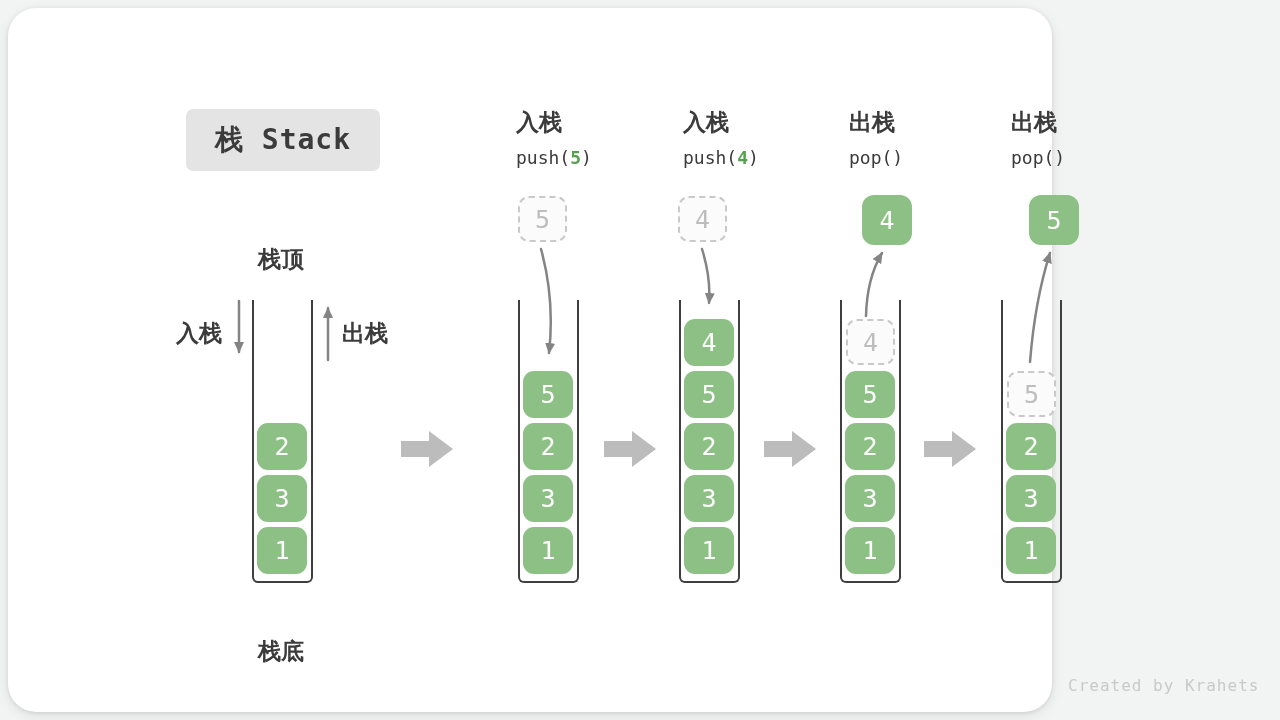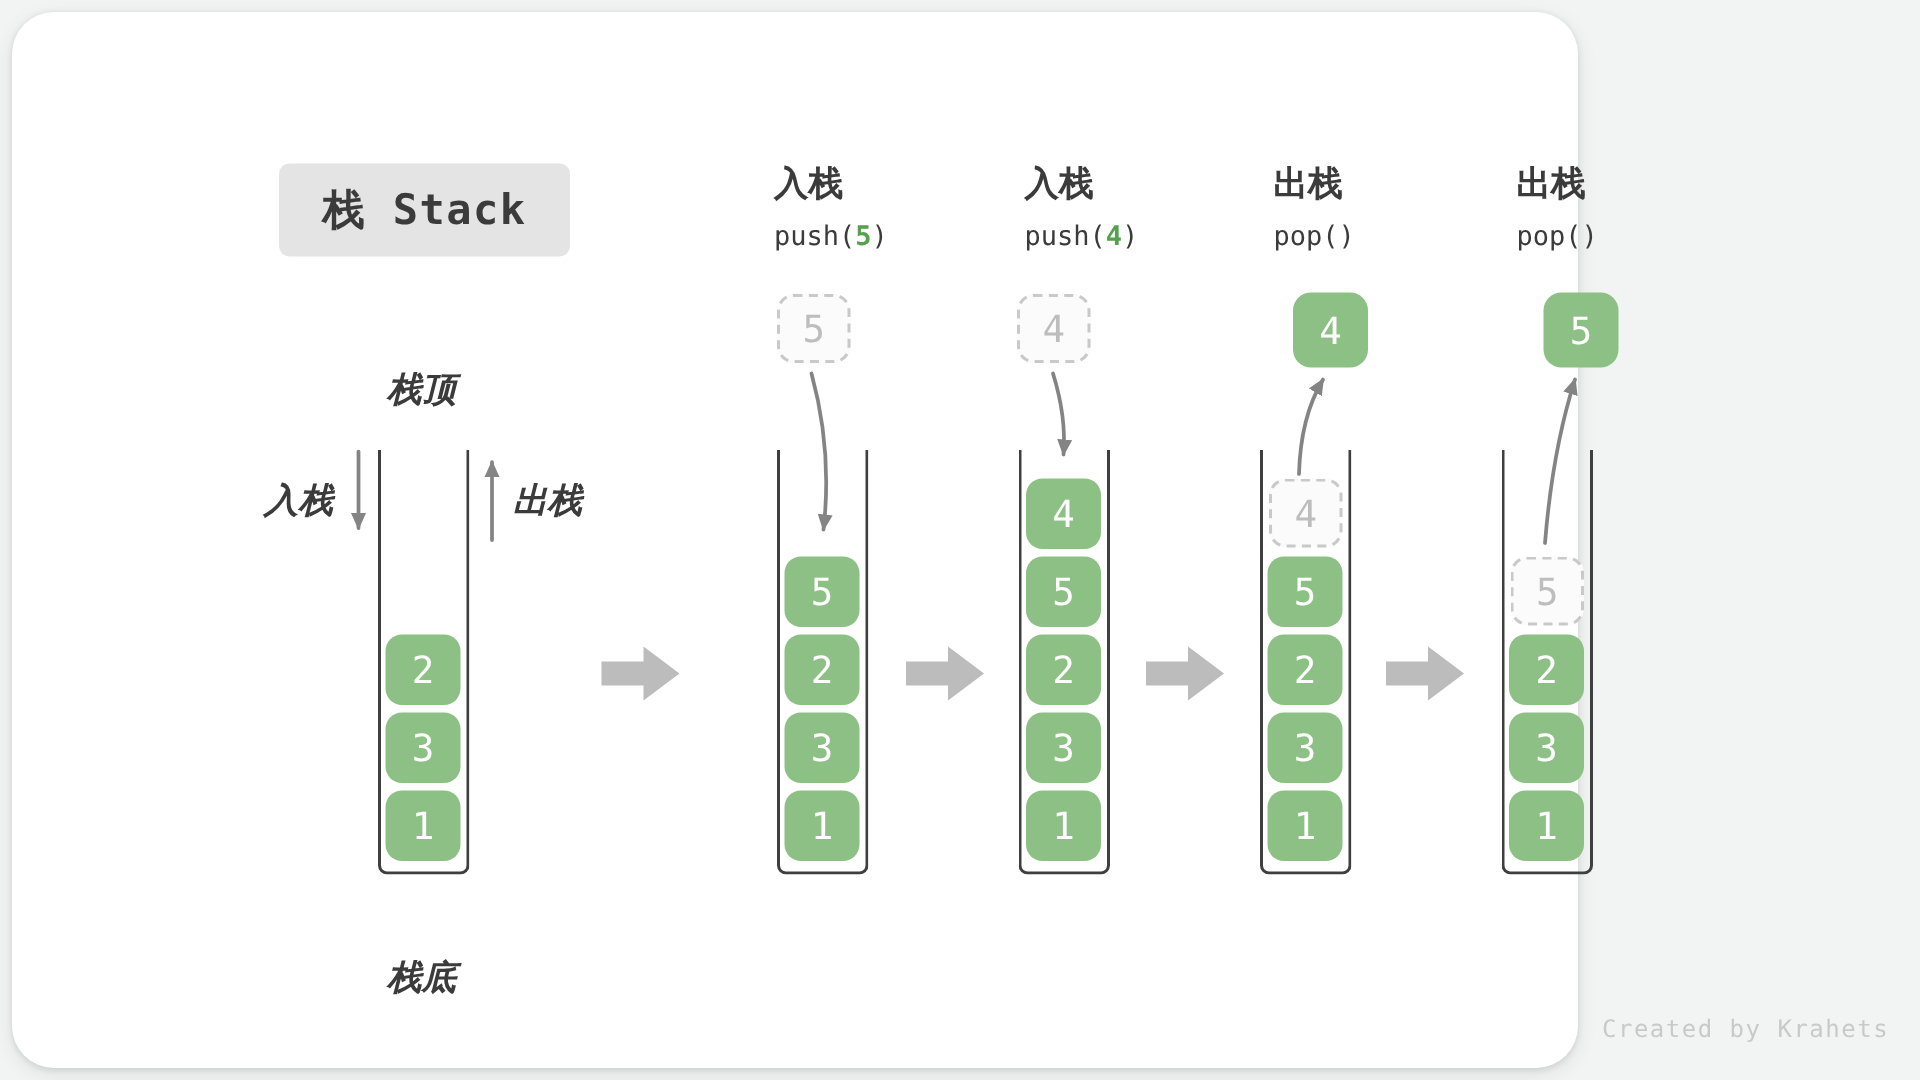--- a/index.html
+++ b/index.html
@@ -17,21 +17,21 @@
   }
   html,body{margin:0;padding:0;width:1280px;height:720px;overflow:hidden;
     background:#f2f3f3;font-family:"DejaVu Sans","Liberation Sans",sans-serif;}
   .stage{position:absolute;left:0;top:0;width:1060px;height:720px;}
   .card{position:absolute;left:8px;top:8px;right:8px;bottom:8px;background:#ffffff;
     border-radius:28px;box-shadow:0 1px 4px rgba(0,0,0,0.10),0 4px 14px rgba(0,0,0,0.08);}
   .badge{position:absolute;left:186px;top:109px;width:194px;height:62px;
     background:var(--badge-bg);border-radius:7px;display:flex;align-items:center;justify-content:center;
     font-family:"DejaVu Sans Mono","Liberation Mono",monospace;font-size:28px;font-weight:700;
     color:var(--text-dark);letter-spacing:1px;}
-  .cn-label{position:absolute;font-size:23px;font-weight:700;color:var(--text-dark);white-space:nowrap;font-style:italic;}
+  .cn-label{position:absolute;font-size:23px;font-weight:700;color:var(--text-dark);white-space:nowrap;}
   .op{position:absolute;top:107px;white-space:nowrap;}
   .op-cn{font-size:23px;font-weight:700;color:var(--text-dark);margin-bottom:9px;}
   .op-code{font-family:"DejaVu Sans Mono","Liberation Mono",monospace;font-size:18px;color:var(--text-dark);}
   .op-code .arg{color:var(--green-text);font-weight:700;}
   .container{position:absolute;top:300px;width:61px;height:283px;box-sizing:border-box;
     border:2px solid var(--wall);border-top:none;border-radius:0 0 6px 6px;background:transparent;}
   .cell{position:absolute;width:50px;height:47px;box-sizing:border-box;background:var(--green);
     border-radius:11px;display:flex;align-items:center;justify-content:center;
     font-family:"DejaVu Sans Mono","Liberation Mono",monospace;font-size:25px;color:#ffffff;}
   .ghost{position:absolute;width:49px;height:46px;box-sizing:border-box;background:var(--ghost-bg);

